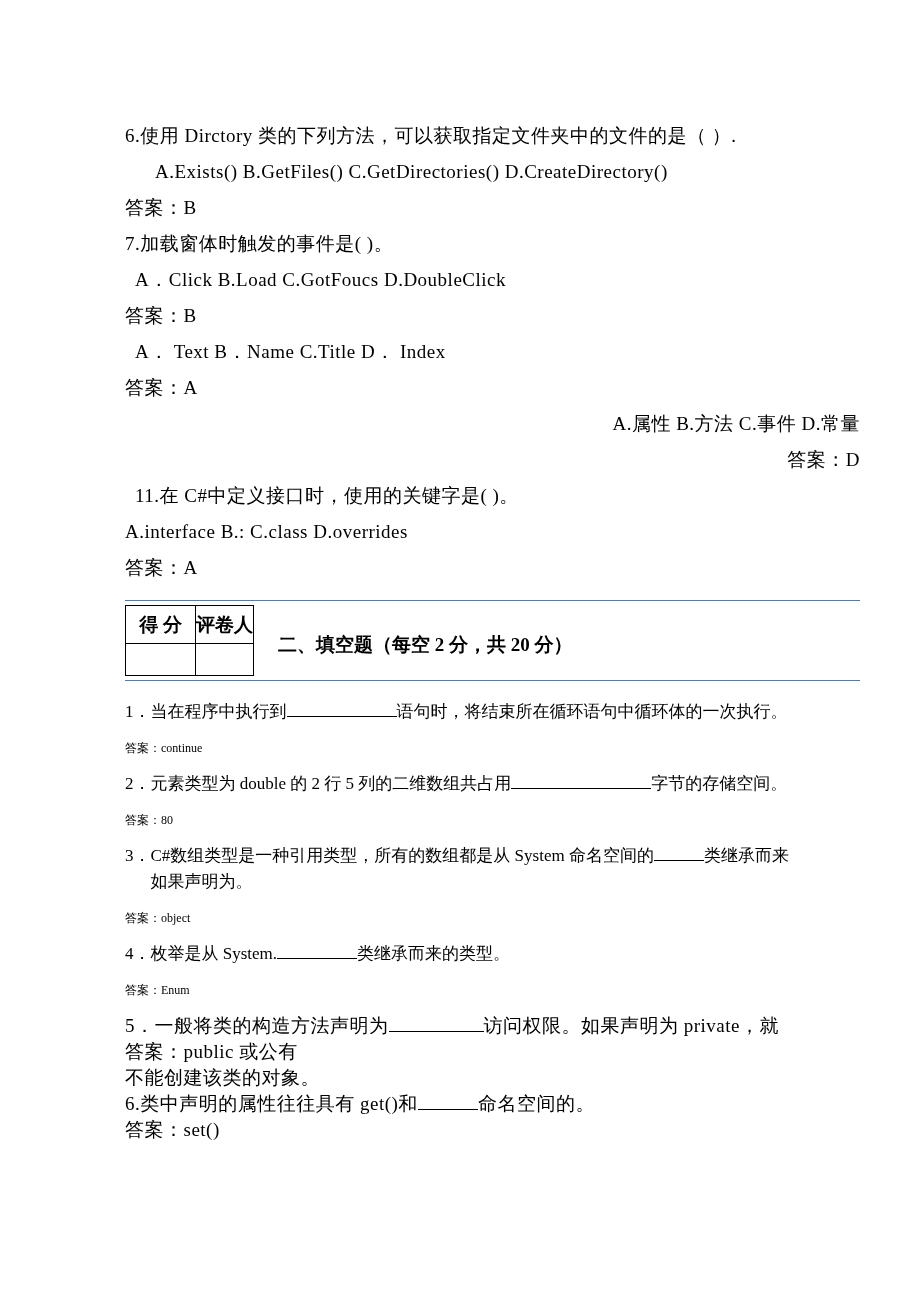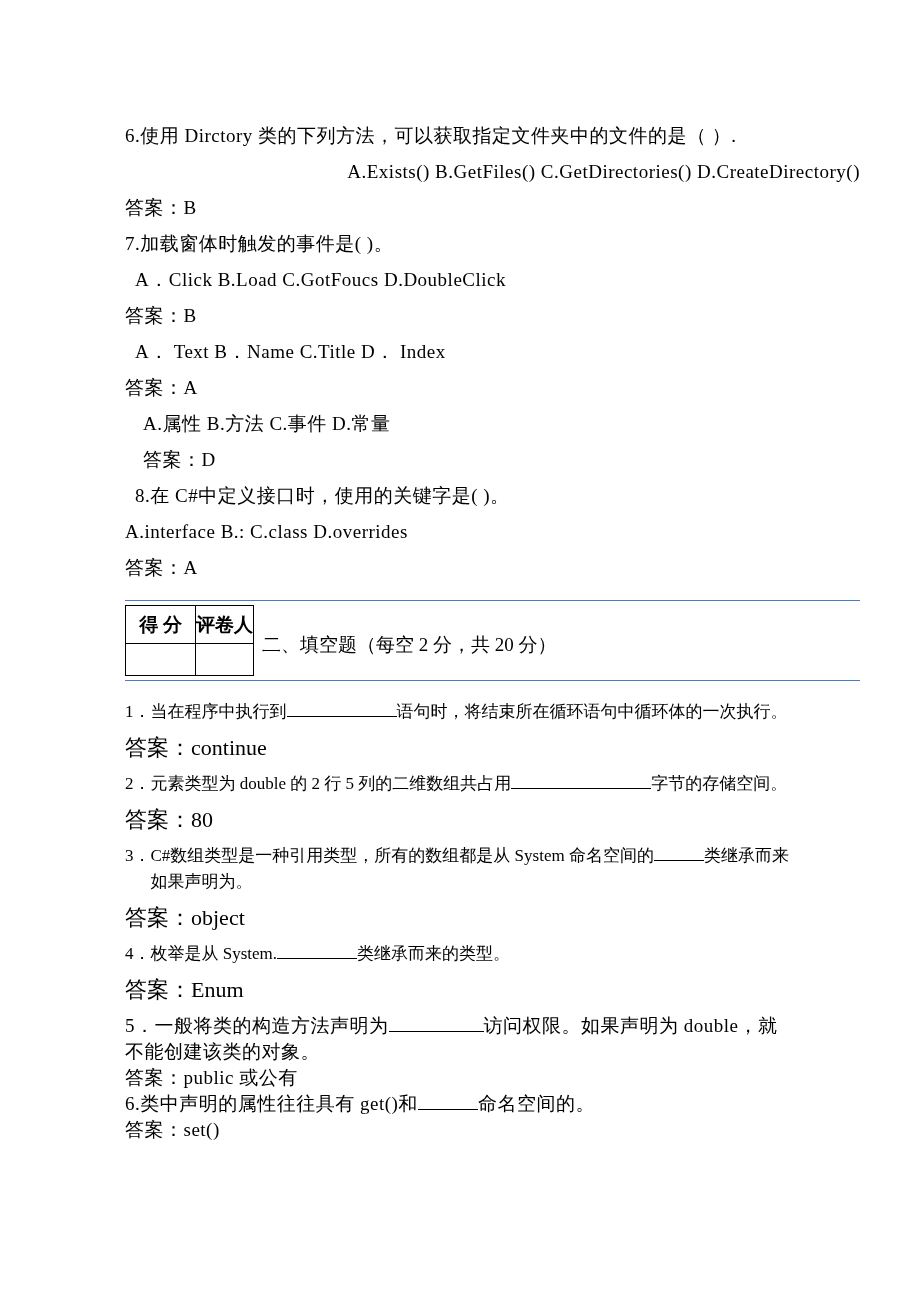--- a/index.html
+++ b/index.html
@@ -1,35 +1,35 @@
 <!DOCTYPE html>
 <html><head>
 <meta charset="utf-8">
 <style>
   * { box-sizing: border-box; margin: 0; padding: 0; }
   html, body { width: 920px; background: #fff; font-family: "SimSun", "宋体", serif; color: #000; }
   .page { width: 920px; padding: 118px 60px 60px 125px; }
   .line { font-size: 19px; line-height: 36px; letter-spacing: 0.5px; }
-  .indent-a { padding-left: 30px; text-align: right; }
+  .indent-a { padding-left: 30px; }
   .indent-b { padding-left: 10px; }
-  .indent-c { padding-left: 18px; }
+  .indent-c { padding-left: 18px; text-align: right; }
   .blank { display: inline-block; border-bottom: 1px solid #000; height: 1em; vertical-align: baseline; }
   .section-wrap { margin-top: 14px; border: 1px solid #4a7cc4; border-left: none; border-right: none; padding: 4px 0 4px 0; margin-bottom: 18px; }
   .section-row { display: flex; align-items: stretch; }
   .score-table { border-collapse: collapse; }
   .score-table td { border: 1px solid #000; font-size: 19px; text-align: center; font-weight: bold; }
   .score-table .hdr td { height: 38px; }
   .score-table .val td { height: 32px; }
   .col-score { width: 70px; font-family: Liberation Serif, serif; }
   .col-grader { width: 58px; line-height: 18px; padding: 1px 0; }
-  .section-title { font-size: 19px; font-weight: normal; align-self: flex-end; padding-bottom: 18px; padding-left: 8px; }
+  .section-title { font-size: 19px; font-weight: bold; align-self: flex-end; padding-bottom: 18px; padding-left: 8px; margin-left: 16px; }
   .qlist .q { font-size: 17px; line-height: 26px; margin-bottom: 10px; display: flex; }
   .qlist .qnum { white-space: nowrap; }
   .qlist .qbody { flex: 1; }
-  .ans { font-size: 22px; line-height: 26px; margin-bottom: 10px; }
+  .ans { font-size: 12px; line-height: 26px; margin-bottom: 10px; }
   .tight .line { line-height: 26px; font-size: 19px; }
 </style>
 </head>
 <body>
 
 <div class="page">
 
   <div class="line">6.使用 Dirctory 类的下列方法，可以获取指定文件夹中的文件的是（    ）.</div>
   <div class="line indent-a">A.Exists()    B.GetFiles()    C.GetDirectories()       D.CreateDirectory()</div>
   <div class="line">答案：B</div>
@@ -37,21 +37,21 @@
   <div class="line">7.加载窗体时触发的事件是(       )。</div>
   <div class="line indent-b">A．Click        B.Load     C.GotFoucs      D.DoubleClick</div>
   <div class="line">答案：B</div>
 
   <div class="line indent-b">A．  Text      B．Name    C.Title      D．  Index</div>
   <div class="line">答案：A</div>
 
   <div class="line indent-c">A.属性        B.方法     C.事件      D.常量</div>
   <div class="line indent-c">答案：D</div>
 
-  <div class="line indent-b">8.在 C#中定义接口时，使用的关键字是(        )。</div>
+  <div class="line indent-b">11.在 C#中定义接口时，使用的关键字是(        )。</div>
   <div class="line">A.interface    B.:       C.class        D.overrides</div>
   <div class="line">答案：A</div>
 
   <div class="section-wrap">
     <div class="section-row">
       <table class="score-table">
         <tbody>
             <tr class="hdr">
           <td class="col-score">得 分</td>
           <td class="col-grader">评卷人</td>
@@ -96,24 +96,24 @@
     <div class="q">
       <span class="qnum">4．</span>
       <span class="qbody">
         <span>枚举是从 System.</span><span class="blank" style="width:80px"></span><span>类继承而来的类型。</span>
       </span>
     </div>
     <div class="ans">答案：Enum</div>
 
     <div class="tight">
       <div class="line">
-        <span>5．一般将类的构造方法声明为</span><span class="blank" style="width:95px"></span><span>访问权限。如果声明为 double，就</span>
+        <span>5．一般将类的构造方法声明为</span><span class="blank" style="width:95px"></span><span>访问权限。如果声明为 private，就</span>
       </div>
+      <div class="line">答案：public 或公有</div>
       <div class="line">不能创建该类的对象。</div>
-      <div class="line">答案：public 或公有</div>
     </div>
 
     <div class="tight">
       <div class="line">
         <span>6.类中声明的属性往往具有 get()和</span><span class="blank" style="width:60px"></span><span>命名空间的。</span>
       </div>
       <div class="line">答案：set()</div>
     </div>
 
   </div>

